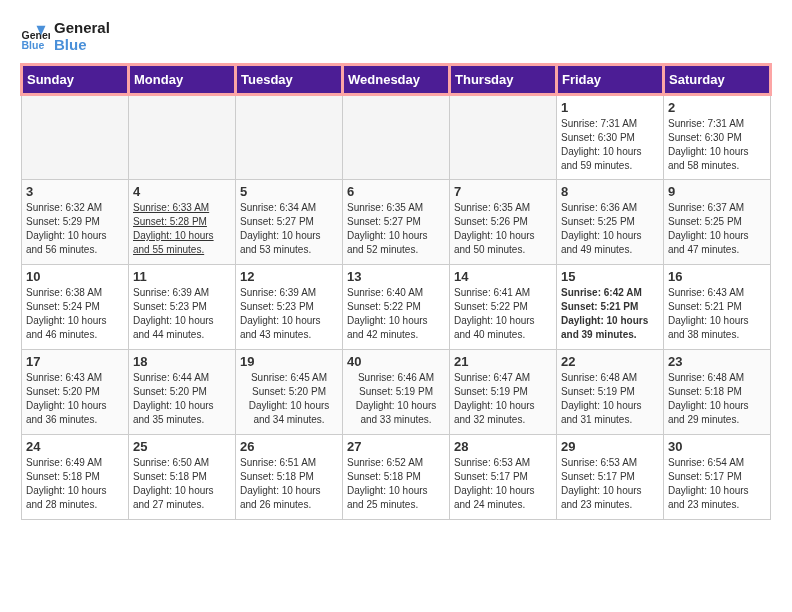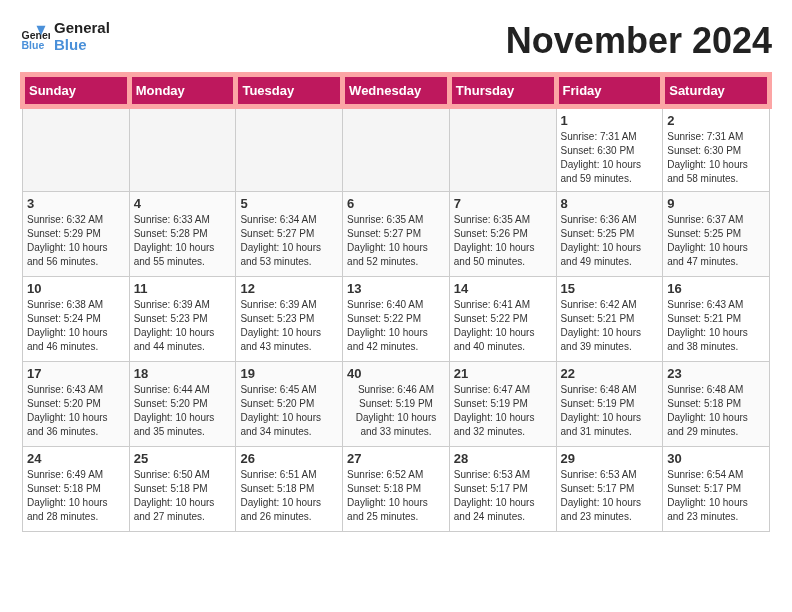--- a/index.html
+++ b/index.html
@@ -36,27 +36,27 @@
     .location-title {
       font-size: 16px;
       color: #444;
     }
     table {
       width: 100%;
       border-collapse: collapse;
       table-layout: fixed;
     }
     th {
-      background-color: #be185d;
+      background-color: #4c1d95;
       color: #fff;
       font-size: 13px;
       font-weight: bold;
       padding: 6px 4px;
       text-align: left;
-      border: 5px solid #fca5a5;
+      border: 3px solid #fca5a5;
     }
     td {
       vertical-align: top;
       border: 1px solid #ccc;
       padding: 4px;
       font-size: 11px;
       color: #333;
       height: 85px;
       background: #fff;
     }
@@ -87,21 +87,20 @@
       <text x="2" y="22" font-size="14" font-weight="bold" fill="#222">General</text>
       <text x="2" y="36" font-size="14" font-weight="bold" fill="#4a90d9">Blue</text>
       <polygon points="32,5 38,18 44,5" fill="#4a90d9" transform="translate(-10, 0)"></polygon>
     </svg>
     <div style="display:flex;flex-direction:column;line-height:1.1;">
       <span style="font-size:15px;font-weight:bold;color:#222;">General</span>
       <span style="font-size:15px;font-weight:bold;color:#4a90d9;">Blue</span>
     </div>
   </div>
   <div class="title-area">
-    <div class="month-title">November 2024</div>
   </div>
 </div>
 
 <table>
   <thead>
     <tr>
     <th>Sunday</th>
         <th>Monday</th>
         <th>Tuesday</th>
         <th>Wednesday</th>
@@ -132,21 +131,21 @@
       </tr>
       <tr>
         <td>
           <span class="day-num">3</span>
           <div class="day-info" style="white-space: pre-line;">Sunrise: 6:32 AM
 Sunset: 5:29 PM
 Daylight: 10 hours and 56 minutes.</div>
         </td>
         <td>
           <span class="day-num">4</span>
-          <div class="day-info" style="white-space: pre-line;">Sunrise: 6:33 AM
+          <div class="day-info" style="white-space: pre-line; text-decoration: underline;">Sunrise: 6:33 AM
 Sunset: 5:28 PM
 Daylight: 10 hours and 55 minutes.</div>
         </td>
         <td>
           <span class="day-num">5</span>
           <div class="day-info" style="white-space: pre-line;">Sunrise: 6:34 AM
 Sunset: 5:27 PM
 Daylight: 10 hours and 53 minutes.</div>
         </td>
         <td>
@@ -200,21 +199,21 @@
 Daylight: 10 hours and 42 minutes.</div>
         </td>
         <td>
           <span class="day-num">14</span>
           <div class="day-info" style="white-space: pre-line;">Sunrise: 6:41 AM
 Sunset: 5:22 PM
 Daylight: 10 hours and 40 minutes.</div>
         </td>
         <td>
           <span class="day-num">15</span>
-          <div class="day-info" style="white-space: pre-line;">Sunrise: 6:42 AM
+          <div class="day-info" style="white-space: pre-line; font-weight: bold;">Sunrise: 6:42 AM
 Sunset: 5:21 PM
 Daylight: 10 hours and 39 minutes.</div>
         </td>
         <td>
           <span class="day-num">16</span>
           <div class="day-info" style="white-space: pre-line;">Sunrise: 6:43 AM
 Sunset: 5:21 PM
 Daylight: 10 hours and 38 minutes.</div>
         </td>
       </tr>
@@ -226,21 +225,21 @@
 Daylight: 10 hours and 36 minutes.</div>
         </td>
         <td>
           <span class="day-num">18</span>
           <div class="day-info" style="white-space: pre-line;">Sunrise: 6:44 AM
 Sunset: 5:20 PM
 Daylight: 10 hours and 35 minutes.</div>
         </td>
         <td>
           <span class="day-num">19</span>
-          <div class="day-info" style="white-space: pre-line;">Sunrise: 6:45 AM
+          <div class="day-info" style="white-space: pre-line; text-align: center;">Sunrise: 6:45 AM
 Sunset: 5:20 PM
 Daylight: 10 hours and 34 minutes.</div>
         </td>
         <td>
           <span class="day-num">40</span>
           <div class="day-info" style="white-space: pre-line; text-align: center;">Sunrise: 6:46 AM
 Sunset: 5:19 PM
 Daylight: 10 hours and 33 minutes.</div>
         </td>
         <td>

